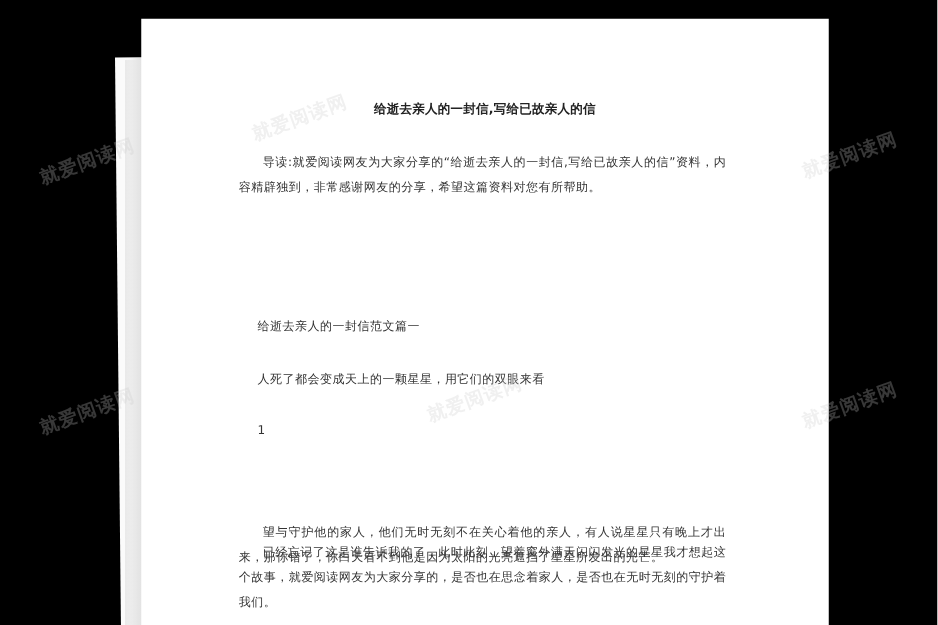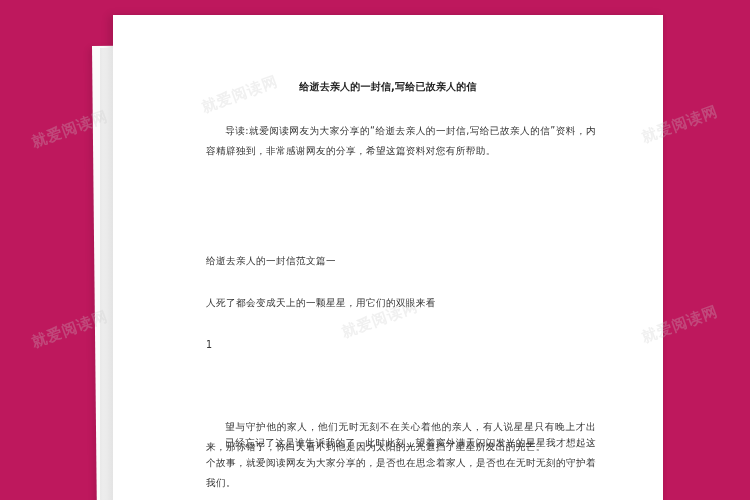--- a/index.html
+++ b/index.html
@@ -8,21 +8,21 @@
       width: 750px;
       height: 500px;
       overflow: hidden;
       background: #f3f3f3;
       font-family: "DejaVu Sans", "Liberation Sans", sans-serif;
     }
     .stage {
       position: relative;
       width: 750px;
       height: 500px;
-      background: #be185d;
+      background: #000000;
       overflow: hidden;
     }
     .sheet-back {
       position: absolute;
       left: 92px;
       top: 46px;
       width: 560px;
       height: 480px;
       background: #fbfbfb;
       box-shadow: -3px 2px 6px rgba(0,0,0,0.10);
@@ -52,21 +52,21 @@
       width: 550px;
       top: 65px;
       text-align: center;
       font-size: 10px;
       font-weight: bold;
       color: #222;
       letter-spacing: 0.2px;
     }
     .para {
       position: absolute;
-      left: 93px;
+      left: 78px;
       width: 390px;
       font-size: 9.6px;
       line-height: 20px;
       color: #333;
       text-indent: 2em;
       letter-spacing: 0.4px;
       text-align: justify;
     }
     .line {
       position: absolute;

